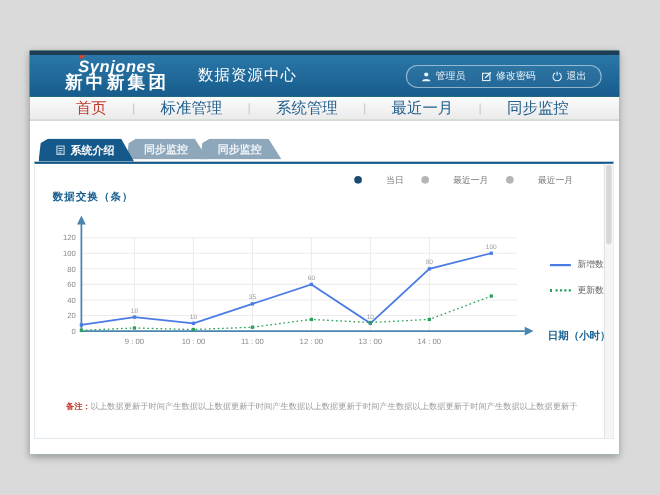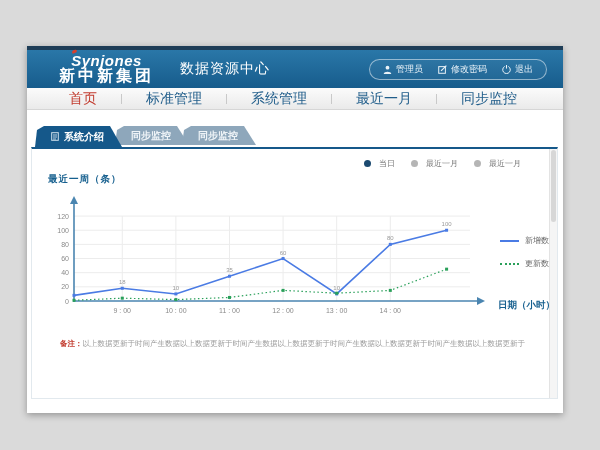--- a/index.html
+++ b/index.html
@@ -25,33 +25,33 @@
   
   .content{position:relative;height:303px;background:#fff;}
   .tabs{position:absolute;left:8px;top:16px;display:flex;align-items:flex-start;z-index:3;}
   .tab{height:19px;display:flex;align-items:center;gap:5px;padding:0 18px 0 16px;font-size:10px;font-weight:bold;background:#8ea7bb;color:#eef3f7;cursor:pointer;clip-path:polygon(0 100%,2px 4px,9px 0,calc(100% - 12px) 0,100% 100%);margin-left:-7px;white-space:nowrap;}
   .tab.active{height:21px;background:#15588a;color:#ffffff;z-index:4;margin-left:0;}
   .tab:nth-child(2){z-index:2;}
   .tab:nth-child(3){z-index:1;}
   .panel{position:absolute;left:4px;top:37px;width:527px;height:252px;background:#fff;border-top:2px solid #15588a;border-left:1px solid #e2e9ee;border-right:1px solid #e2e9ee;border-bottom:1px solid #e2e9ee;box-sizing:border-box;}
   
   .radios{position:absolute;top:9px;right:36px;display:flex;gap:16px;}
-  .radio-item{display:flex;align-items:center;gap:8px;font-size:8px;color:#777;cursor:pointer;white-space:nowrap;justify-content:space-between;}
+  .radio-item{display:flex;align-items:center;gap:22px;font-size:8px;color:#777;cursor:pointer;white-space:nowrap;justify-content:space-between;}
   .dot{width:7px;height:7px;border-radius:50%;background:#b5b5b5;display:inline-block;}
   .dot.sel{background:#1b4a70;}
   .y-title{position:absolute;left:16px;top:24px;font-size:9.5px;font-weight:bold;color:#17608f;letter-spacing:1px;}
   .chart{position:absolute;left:8px;top:46px;width:450px;height:124px;}
   .tick{font-size:7px;fill:#8a8a8a;}
   .plabel{font-size:6px;fill:#9a9a9a;}
   .x-title{position:absolute;left:466px;top:150px;font-size:9.5px;font-weight:bold;color:#17608f;white-space:nowrap;}
   .legend{position:absolute;left:468px;top:86px;display:flex;flex-direction:column;gap:12px;}
   .lg-row{display:flex;align-items:center;gap:6px;cursor:pointer;}
   .lg-sample{width:19px;height:0;display:inline-block;}
   .lg-text{font-size:8px;color:#666;white-space:nowrap;}
-  .note{position:absolute;left:28px;top:190px;font-size:7.5px;white-space:nowrap;}
+  .note{position:absolute;left:28px;top:216px;font-size:7.5px;white-space:nowrap;}
   .note-label{color:#c23b2e;font-weight:bold;}
   .note-text{color:#9a9a9a;}
   .scrollbar{position:absolute;right:0;top:0;bottom:0;width:7px;background:#f5f5f5;border-left:1px solid #e3e3e3;}
   .scroll-thumb{margin:1px;height:72px;background:#d7d7d7;border-radius:3px;}
 </style>
 </head>
 <body>
 
 <div class="stage">
   <div class="window">
@@ -131,21 +131,21 @@
             </span>
             <span class="radio-item">
               <span class="dot"></span>
               <span>最近一月</span>
             </span>
             <span class="radio-item">
               <span class="dot"></span>
               <span>最近一月</span>
             </span>
           </div>
-        <div class="y-title">最近一周（条）</div>
+        <div class="y-title">数据交换（条）</div>
         <svg class="chart" viewBox="0 0 450 124" preserveAspectRatio="none">
             <line x1="82.25000000000001" y1="21.07692307692308" x2="82.25000000000001" y2="106" stroke="#ececec" stroke-width="1"></line>
             <line x1="135.86111111111111" y1="21.07692307692308" x2="135.86111111111111" y2="106" stroke="#ececec" stroke-width="1"></line>
             <line x1="189.4722222222222" y1="21.07692307692308" x2="189.4722222222222" y2="106" stroke="#ececec" stroke-width="1"></line>
             <line x1="243.08333333333331" y1="21.07692307692308" x2="243.08333333333331" y2="106" stroke="#ececec" stroke-width="1"></line>
             <line x1="296.6944444444444" y1="21.07692307692308" x2="296.6944444444444" y2="106" stroke="#ececec" stroke-width="1"></line>
             <line x1="350.30555555555554" y1="21.07692307692308" x2="350.30555555555554" y2="106" stroke="#ececec" stroke-width="1"></line>
             <line x1="34" y1="91.84615384615384" x2="430" y2="91.84615384615384" stroke="#ececec" stroke-width="1"></line>
             <line x1="34" y1="77.6923076923077" x2="430" y2="77.6923076923077" stroke="#ececec" stroke-width="1"></line>
             <line x1="34" y1="63.53846153846154" x2="430" y2="63.53846153846154" stroke="#ececec" stroke-width="1"></line>

